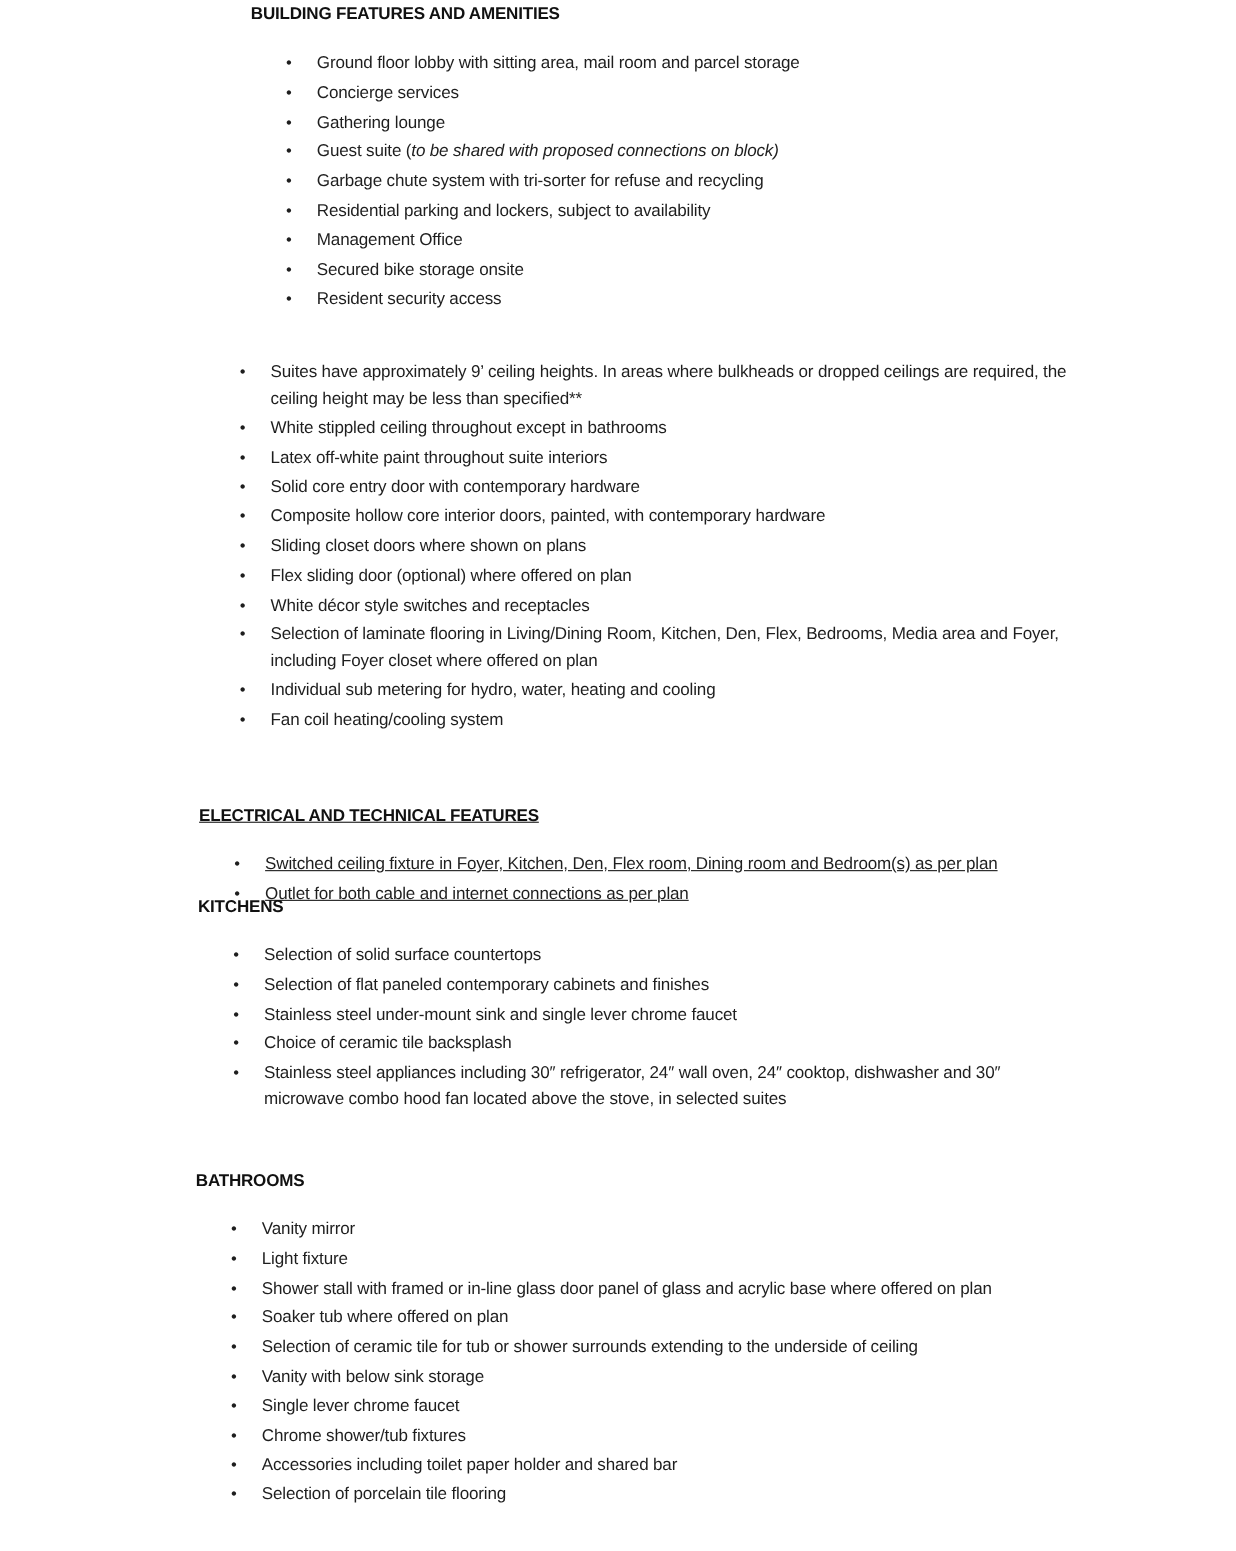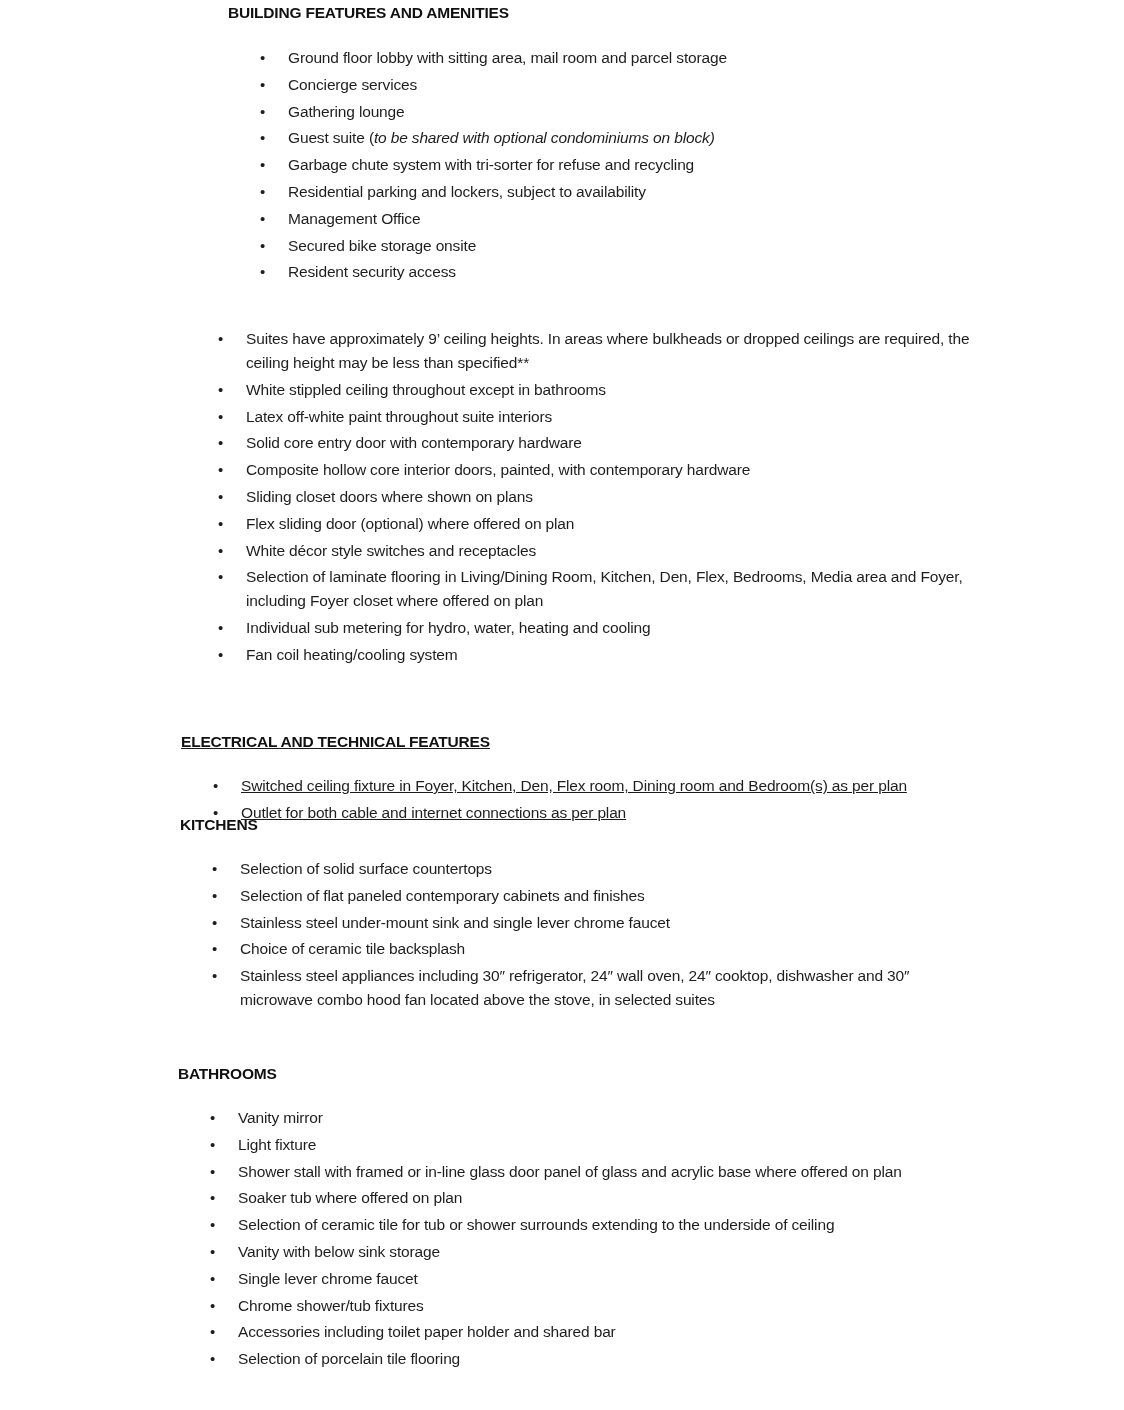--- a/index.html
+++ b/index.html
@@ -72,21 +72,21 @@
 </head>
 <body>
 
 <div class="page">
   <div class="section" id="sec-building">
     <h2 class="heading">BUILDING FEATURES AND AMENITIES</h2>
     <ul class="items">
         <li><span class="bullet">•</span><span>Ground floor lobby with sitting area, mail room and parcel storage</span></li>
         <li><span class="bullet">•</span><span>Concierge services</span></li>
         <li><span class="bullet">•</span><span>Gathering lounge</span></li>
-        <li><span class="bullet">•</span><span>Guest suite (</span><span class="italic">to be shared with optional condominiums on block)</span></li>
+        <li><span class="bullet">•</span><span>Guest suite (</span><span class="italic">to be shared with proposed connections on block)</span></li>
         <li><span class="bullet">•</span><span>Garbage chute system with tri-sorter for refuse and recycling</span></li>
         <li><span class="bullet">•</span><span>Residential parking and lockers, subject to availability</span></li>
         <li><span class="bullet">•</span><span>Management Office</span></li>
         <li><span class="bullet">•</span><span>Secured bike storage onsite</span></li>
         <li><span class="bullet">•</span><span>Resident security access</span></li>
       </ul>
   </div>
   <div class="section" id="sec-suite">
     <ul class="items">
         <li><span class="bullet">•</span><span>Suites have approximately 9’ ceiling heights. In areas where bulkheads or dropped ceilings are required, the ceiling height may be less than specified**</span></li>

